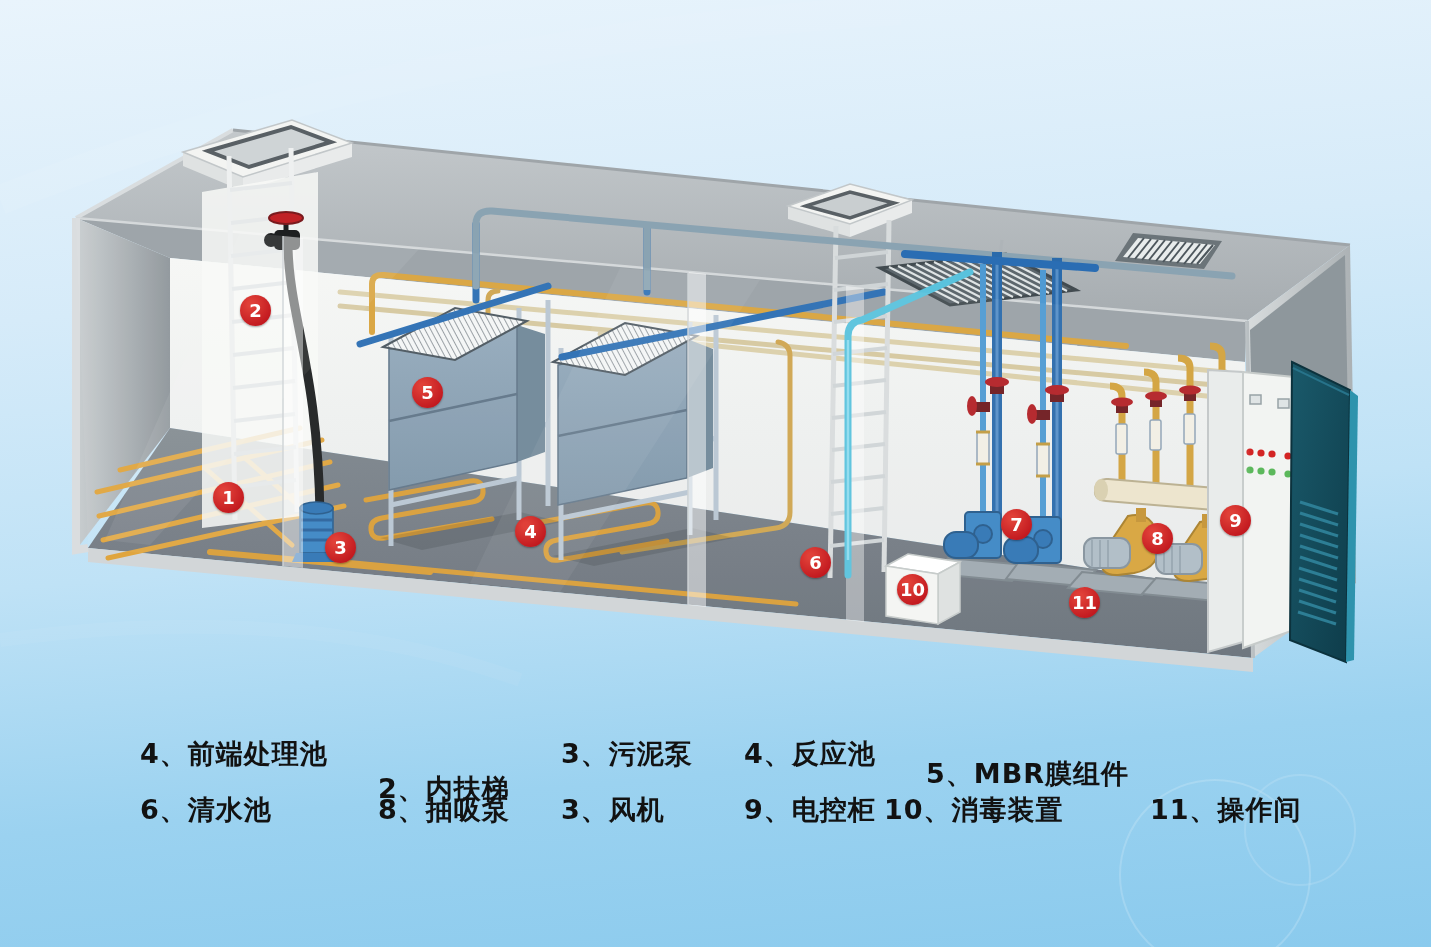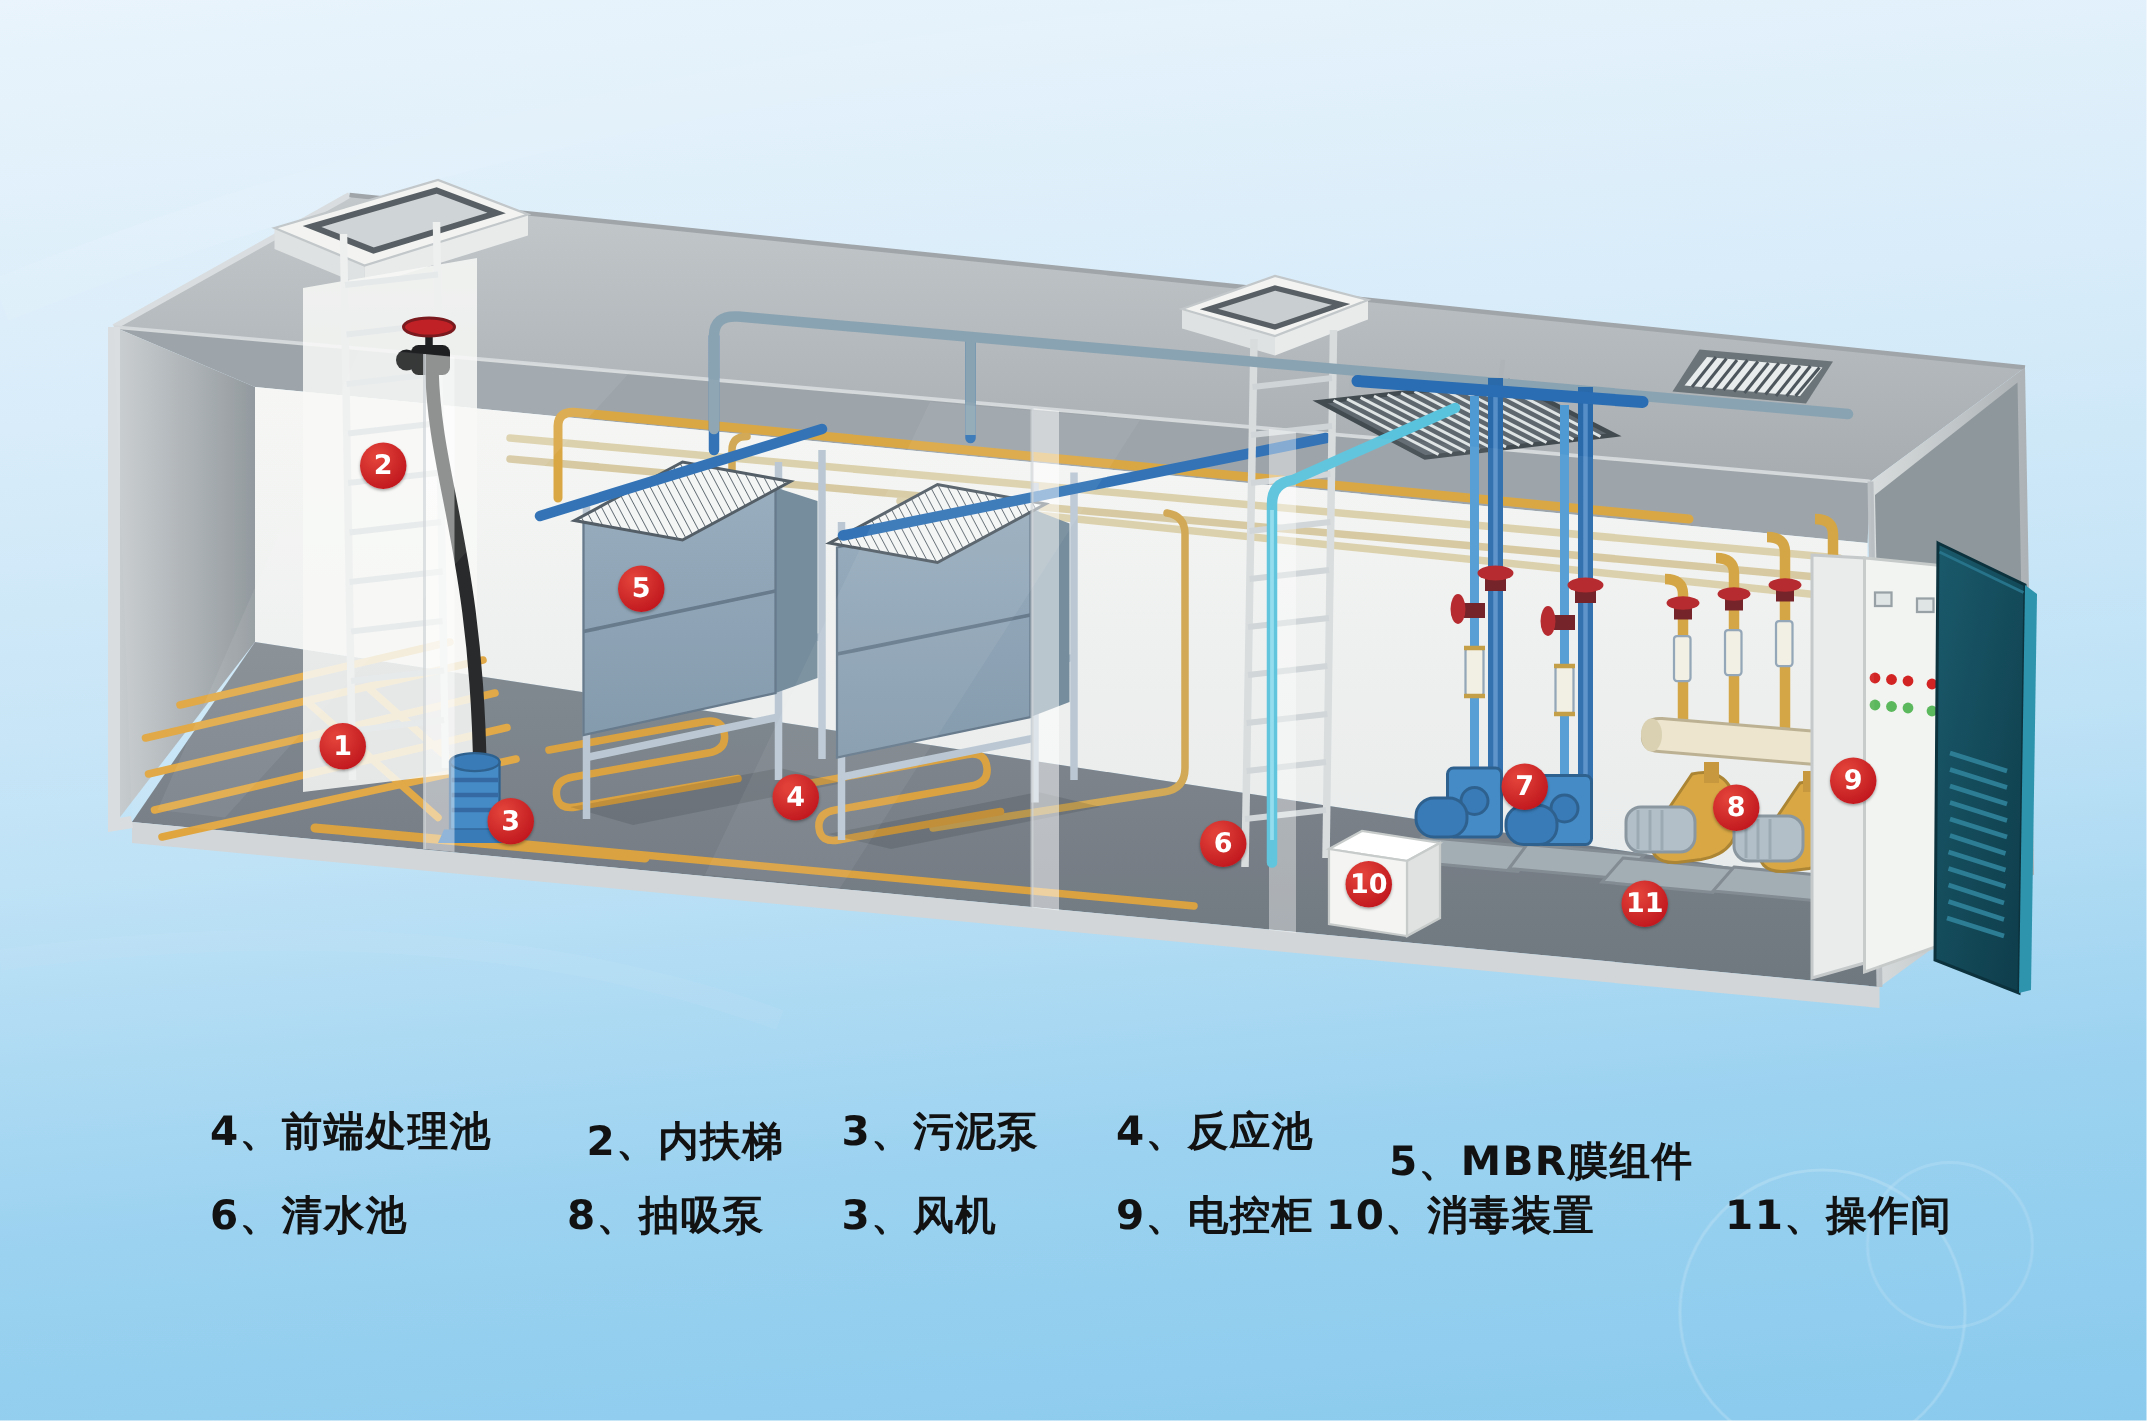--- a/index.html
+++ b/index.html
@@ -403,26 +403,26 @@
   <div class="badge" style="left:213px;top:482px;">1</div>
   <div class="badge" style="left:240px;top:295px;">2</div>
   <div class="badge" style="left:325px;top:532px;">3</div>
   <div class="badge" style="left:515px;top:516px;">4</div>
   <div class="badge" style="left:412px;top:377px;">5</div>
   <div class="badge" style="left:800px;top:547px;">6</div>
   <div class="badge" style="left:1001px;top:509px;">7</div>
   <div class="badge" style="left:1142px;top:523px;">8</div>
   <div class="badge" style="left:1220px;top:505px;">9</div>
   <div class="badge" style="left:897px;top:574px;">10</div>
-  <div class="badge" style="left:1069px;top:587px;margin-left:12px;">11</div>
+  <div class="badge" style="left:1069px;top:587px;">11</div>
 </div>
 
 <div class="legend">
   <span class="legend-item" style="left:140px;top:736px;">4、前端处理池</span>
-  <span class="legend-item" style="left:378px;top:743px;margin-left:13px;">2、内扶梯</span>
+  <span class="legend-item" style="left:378px;top:771px;">2、内扶梯</span>
   <span class="legend-item" style="left:561px;top:736px;text-align:center;">3、污泥泵</span>
   <span class="legend-item" style="left:744px;top:736px;">4、反应池</span>
   <span class="legend-item" style="left:926px;top:736px;margin-top:20px;">5、MBR膜组件</span>
   <span class="legend-item" style="left:140px;top:792px;">6、清水池</span>
   <span class="legend-item" style="left:378px;top:792px;">8、抽吸泵</span>
   <span class="legend-item" style="left:561px;top:792px;">3、风机</span>
   <span class="legend-item" style="left:744px;top:792px;">9、电控柜</span>
   <span class="legend-item" style="left:884px;top:792px;text-align:right;">10、消毒装置</span>
   <span class="legend-item" style="left:1150px;top:792px;">11、操作间</span>
 </div>

